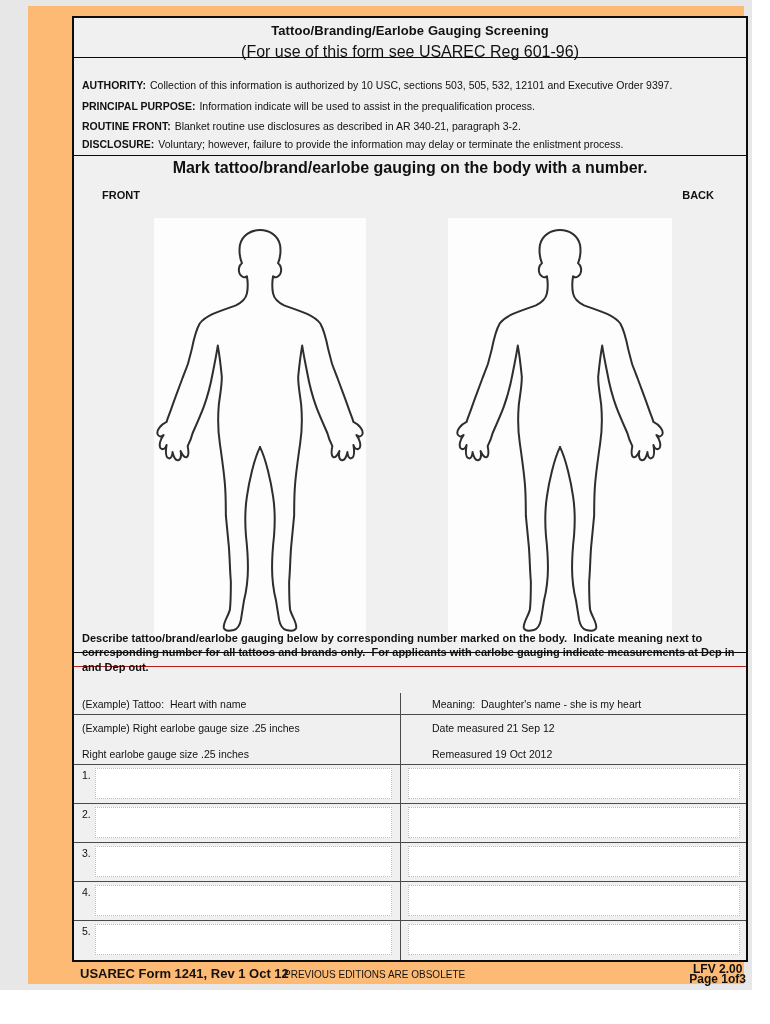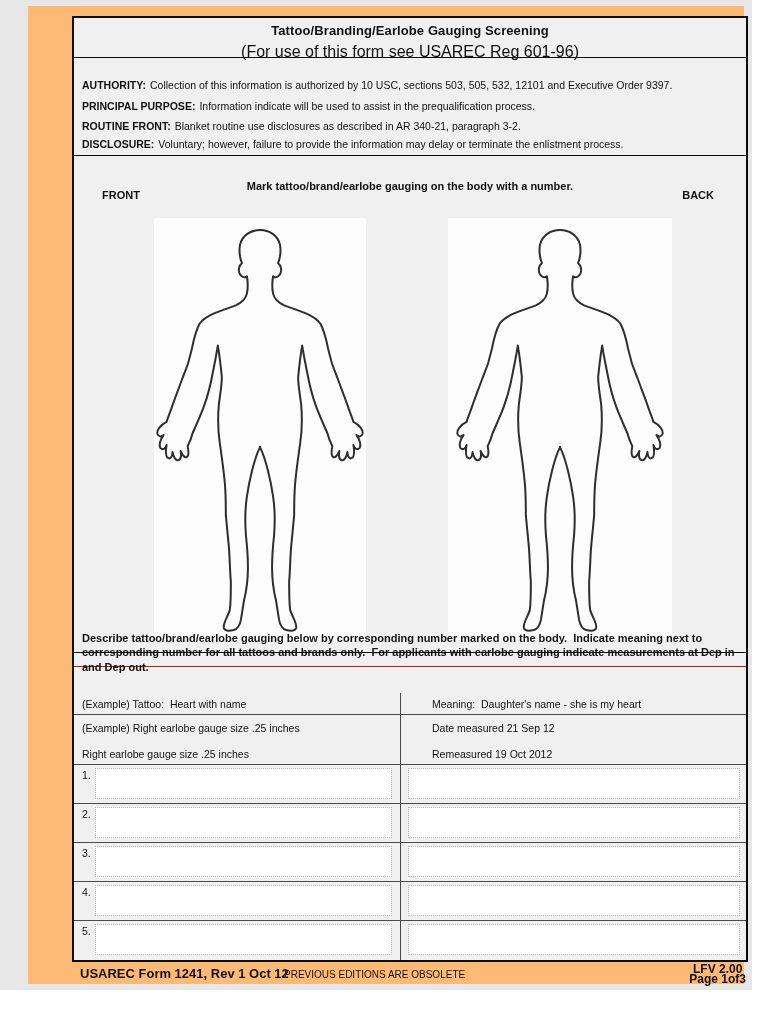--- a/index.html
+++ b/index.html
@@ -26,21 +26,21 @@
 
   
   .sec-privacy{top:40px;height:98px;border-bottom:1px solid #0c0c0c;font-size:10.5px;}
   .privacy-heading{position:absolute;left:0;right:0;top:4px;text-align:center;font-weight:bold;font-size:11px;}
   .privacy-line{position:absolute;left:8px;right:6px;white-space:nowrap;}
   .privacy-line b{margin-right:4px;}
   .pl0{top:21px;} .pl1{top:42px;} .pl2{top:62px;} .pl3{top:80px;}
 
   
   .sec-mark{top:138px;height:497px;border-bottom:1px solid #0c0c0c;}
-  .mark-instruction{position:absolute;left:0;right:0;top:24px;text-align:center;font-weight:bold;font-size:11px;}
+  .mark-instruction{position:absolute;left:0;right:0;top:3px;text-align:center;font-weight:bold;font-size:16px;}
   .front-label{position:absolute;left:28px;top:33px;font-weight:bold;font-size:11px;}
   .back-label{position:absolute;right:32px;top:33px;font-weight:bold;font-size:11px;}
   .figure-box{position:absolute;top:62px;height:422px;background:#fdfdfd;}
   .figure-front{left:80px;width:212px;}
   .figure-back{left:374px;width:224px;}
   .figure-box svg{width:100%;height:100%;display:block;}
   .figure-box path, .figure-box use{stroke:#2e2e2e;stroke-width:2;fill:none;stroke-linecap:round;stroke-linejoin:round;}
 
   
   .sec-describe{top:609px;height:40px;border-bottom:1px solid #b91c1c;padding:4px 8px 0 8px;

